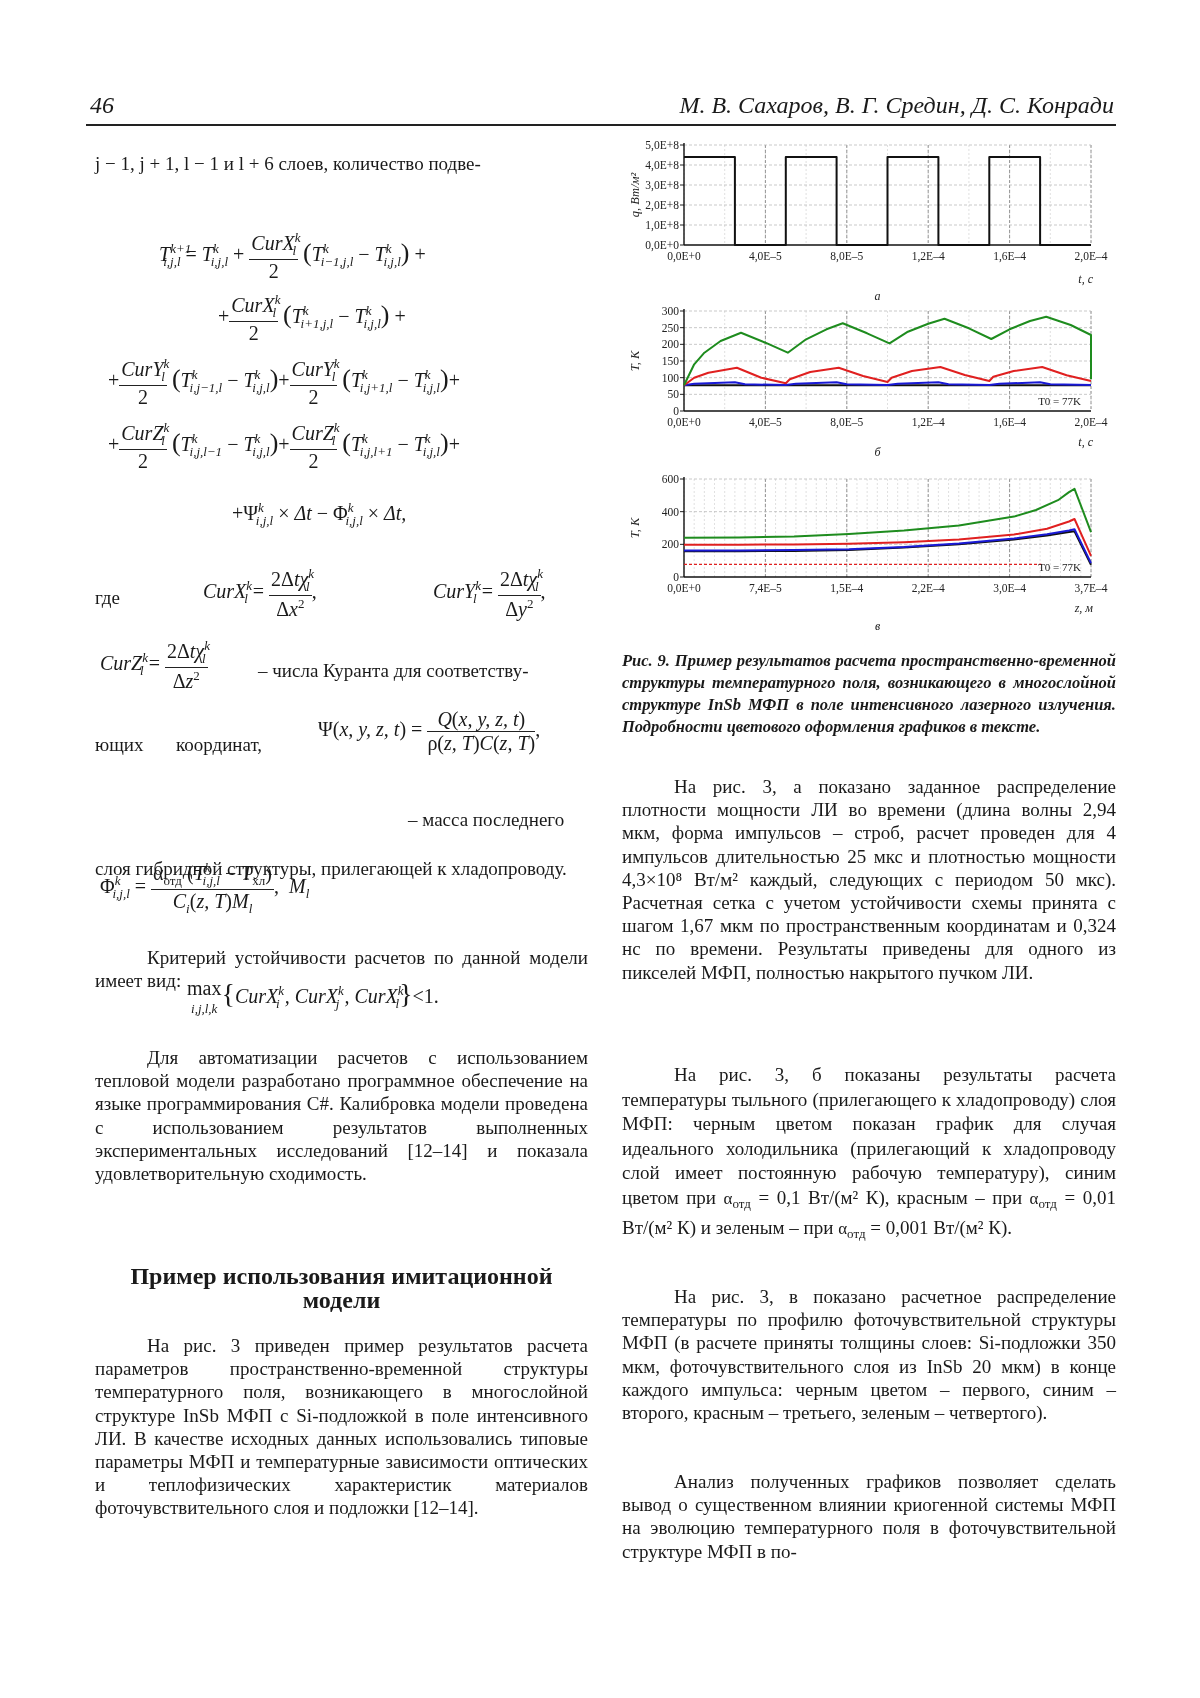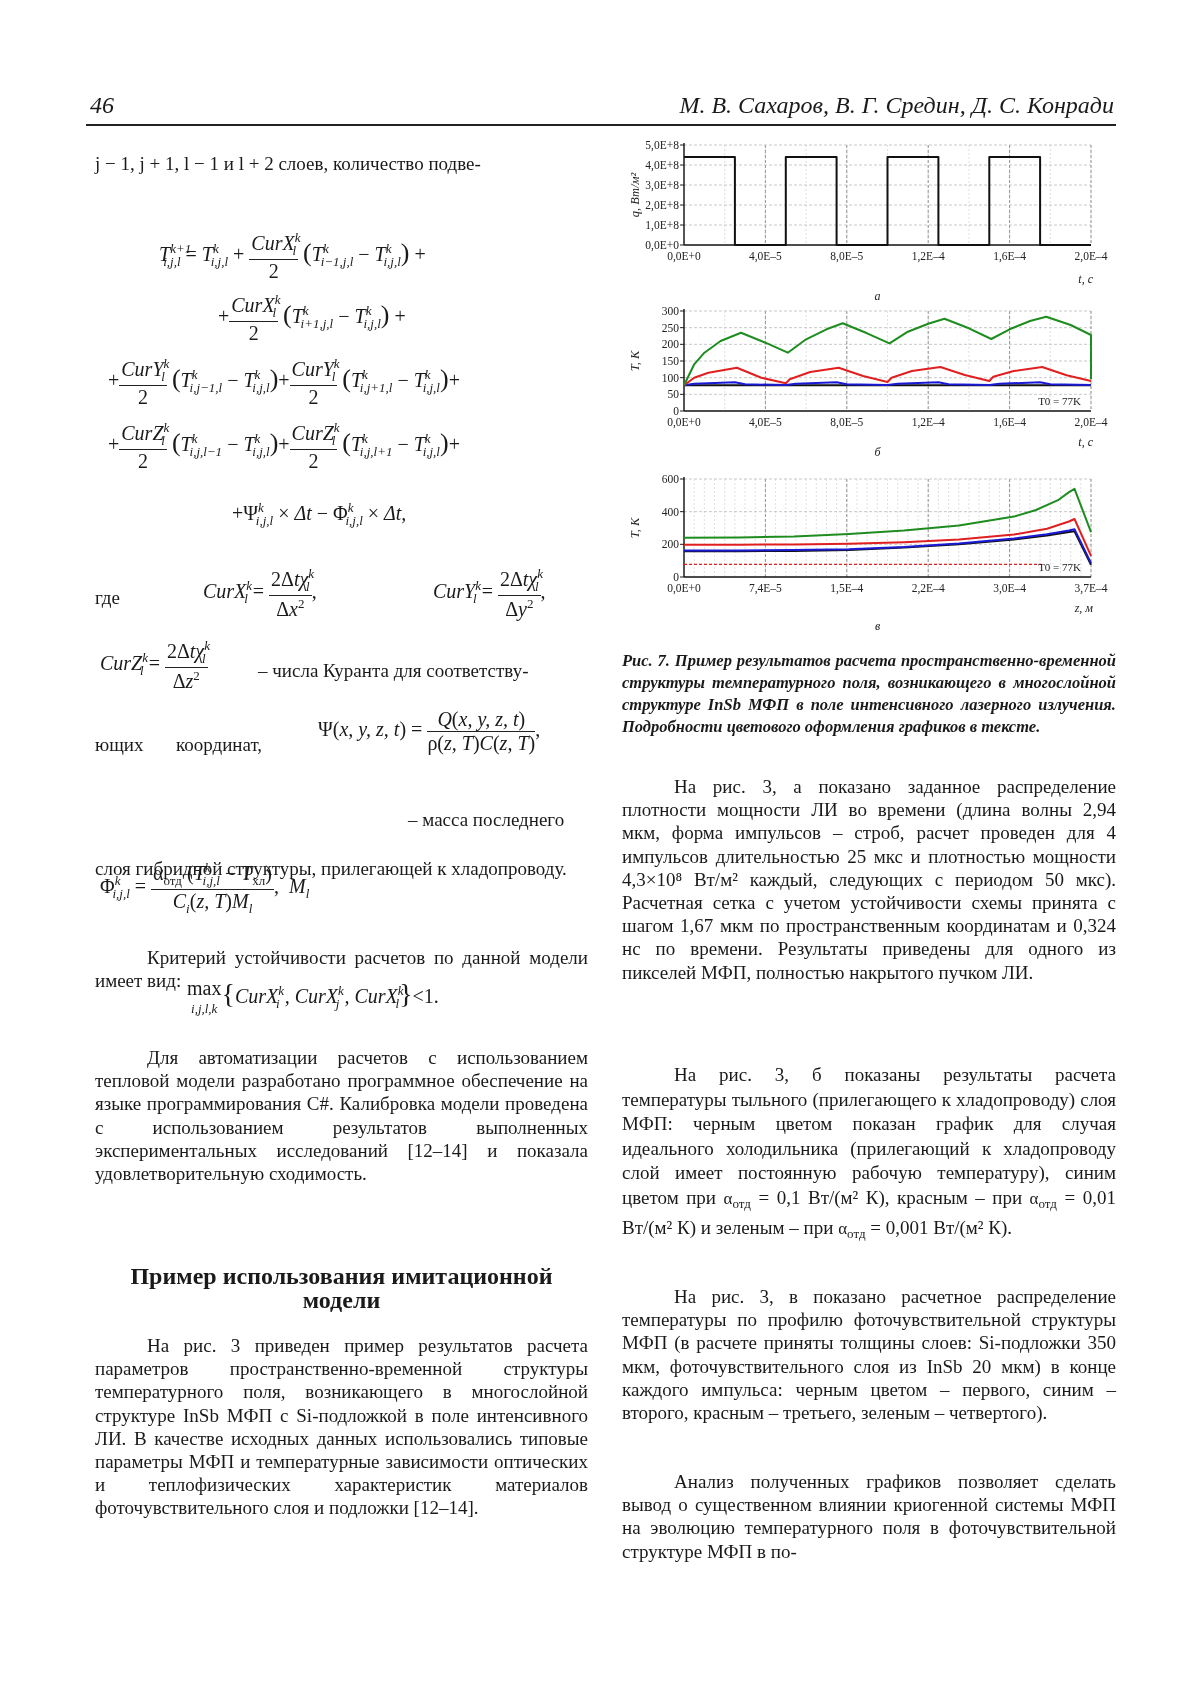--- a/index.html
+++ b/index.html
@@ -26,21 +26,21 @@
 </head>
 <body>
 
 <div class="hdr">
   <span class="pn">46</span>
   <span class="au">М. В. Сахаров, В. Г. Средин, Д. С. Конради</span>
 </div>
 <div class="rule"></div>
 
 <div class="col colL" style="top:152px;">
-  <p style="font-style:normal;"><span>j − 1,  j + 1,  l − 1  и  l + 2  слоев, количество подве-</span></p>
+  <p style="font-style:normal;"><span>j − 1,  j + 1,  l − 1  и  l + 6  слоев, количество подве-</span></p>
 </div>
 
 <div>
   <div class="eq" style="left:159px;top:230px;">
     T<sup>k+1</sup><sub style="margin-left:-28px;">i,j,l</sub> <span class="up">=</span> T<sup>k</sup><sub style="margin-left:-8px;">i,j,l</sub> <span class="up">+</span>
     <span class="fr"><span class="nu">CurX<sup>k</sup><sub style="margin-left:-8px">l</sub></span><span class="de up">2</span></span>
     <span class="up" style="font-size:26px">(</span>T<sup>k</sup><sub style="margin-left:-8px">i−1,j,l</sub> <span class="up">−</span> T<sup>k</sup><sub style="margin-left:-8px">i,j,l</sub><span class="up" style="font-size:26px">)</span> <span class="up">+</span>
   </div>
   <div class="eq" style="left:218px;top:292px;">
     <span class="up">+</span><span class="fr"><span class="nu">CurX<sup>k</sup><sub style="margin-left:-8px">l</sub></span><span class="de up">2</span></span>
@@ -275,21 +275,21 @@
     <polyline points="684.0,551.2 739.0,551.2 794.0,550.9 849.0,550.0 904.0,547.6 959.0,544.3 1014.0,539.4 1047.0,535.4 1069.0,532.1 1074.5,531.3 1091.0,564.8" fill="none" stroke="#111111" stroke-width="2" stroke-linejoin="round"></polyline>
     <polyline points="684.0,550.5 739.0,550.4 794.0,550.0 849.0,549.2 904.0,547.1 959.0,543.5 1014.0,538.6 1047.0,534.2 1069.0,530.5 1074.5,529.3 1091.0,563.1" fill="none" stroke="#1a1ad6" stroke-width="2" stroke-linejoin="round"></polyline>
     <polyline points="684.0,544.7 739.0,544.7 794.0,544.5 849.0,543.8 904.0,542.2 959.0,539.4 1014.0,534.5 1047.0,528.8 1069.0,521.5 1074.5,519.0 1091.0,555.8" fill="none" stroke="#e02020" stroke-width="2" stroke-linejoin="round"></polyline>
     <polyline points="684.0,537.8 739.0,537.5 794.0,536.5 849.0,534.0 904.0,530.5 959.0,525.5 1014.0,516.6 1036.0,510.0 1058.0,500.2 1069.0,492.1 1074.5,488.8 1091.0,532.1" fill="none" stroke="#1e8c1e" stroke-width="2" stroke-linejoin="round"></polyline>
     <text x="0" y="0" font-size="12.5" font-style="italic" text-anchor="middle" fill="#222" transform="translate(639,528) rotate(-90)">T, К</text>
     <text x="1093" y="612" font-size="12" font-style="italic" text-anchor="end" fill="#222">z, м</text>
     <text x="877.5" y="630" font-size="12" font-style="italic" text-anchor="middle" fill="#222">в</text>
     <text x="1081" y="571" font-size="11" text-anchor="end" fill="#222">T0 = 77K</text>
   </svg>
 
-<div class="cap">Рис. 7. Пример результатов расчета пространственно-временной структуры температурного поля, возникающего в многослойной структуре InSb МФП в поле интенсивного лазерного излучения. Подробности цветового оформления графиков в тексте.</div>
+<div class="cap">Рис. 9. Пример результатов расчета пространственно-временной структуры температурного поля, возникающего в многослойной структуре InSb МФП в поле интенсивного лазерного излучения. Подробности цветового оформления графиков в тексте.</div>
 
 <div class="col colR" style="top:775px;">
   <p class="ind">На рис. 3, а показано заданное распределение плотности мощности ЛИ во времени (длина волны 2,94 мкм, форма импульсов – строб, расчет проведен для 4 импульсов длительностью 25 мкс и плотностью мощности 4,3×10⁸ Вт/м² каждый, следующих с периодом 50 мкс). Расчетная сетка с учетом устойчивости схемы принята с шагом 1,67 мкм по пространственным координатам и 0,324 нс по времени. Результаты приведены для одного из пикселей МФП, полностью накрытого пучком ЛИ.</p>
 </div>
 <div class="col colR" style="top:1063px;line-height:24.5px;">
   <p class="ind"><span>На рис. 3, б показаны результаты расчета температуры тыльного (прилегающего к хладопроводу) слоя МФП: черным цветом показан график для случая идеального холодильника (прилегающий к хладопроводу слой имеет постоянную рабочую температуру), синим цветом при</span> <span class="up" style="font-size:17px;"><span>α</span><sub>отд</sub></span> <span>= 0,1 Вт/(м² К), красным – при</span> <span class="up" style="font-size:17px;"><span>α</span><sub>отд</sub></span> <span>= 0,01 Вт/(м² К) и зеленым – при</span> <span class="up" style="font-size:17px;"><span>α</span><sub>отд</sub></span> <span>= 0,001 Вт/(м² К).</span></p>
 </div>
 <div class="col colR" style="top:1285px;">
   <p class="ind">На рис. 3, в показано расчетное распределение температуры по профилю фоточувствительной структуры МФП (в расчете приняты толщины слоев: Si-подложки 350 мкм, фоточувствительного слоя из InSb 20 мкм) в конце каждого импульса: черным цветом – первого, синим – второго, красным – третьего, зеленым – четвертого).</p>
 </div>

